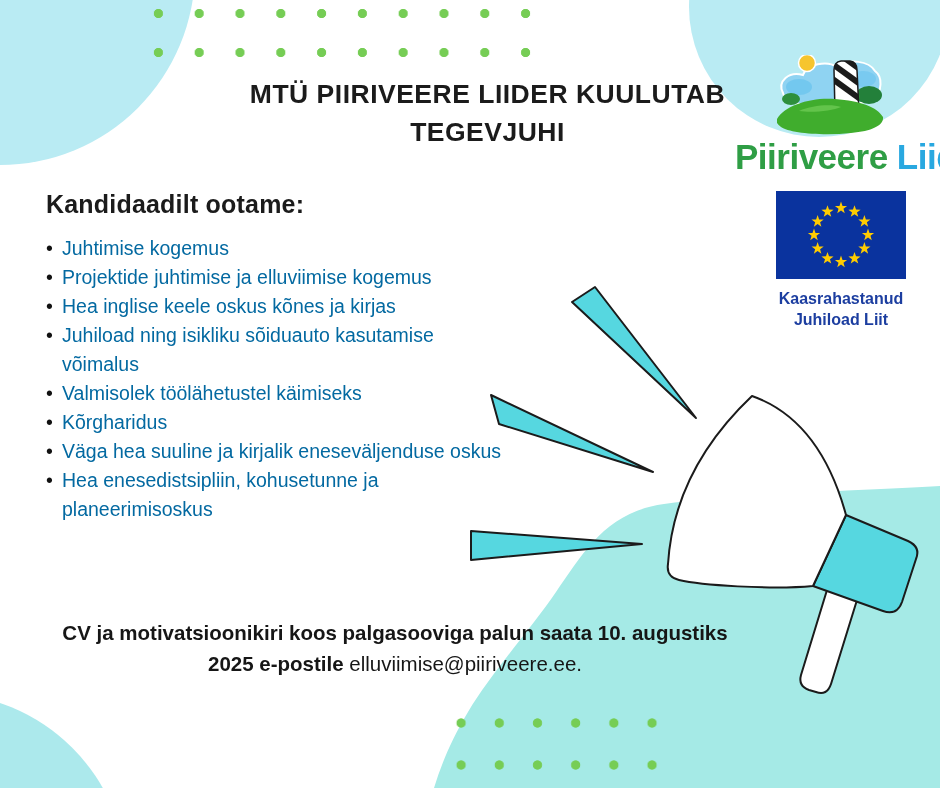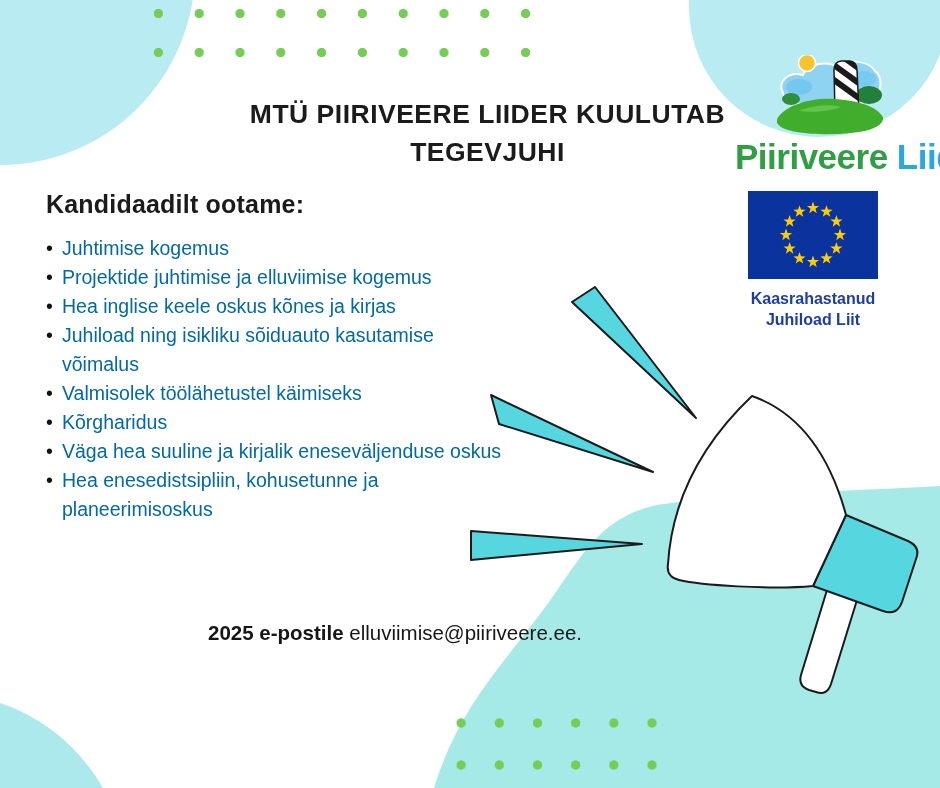--- a/index.html
+++ b/index.html
@@ -19,30 +19,30 @@
   body{font-family:"Liberation Sans",sans-serif;background:#ffffff;}
   .canvas{position:relative;width:940px;height:788px;background:#ffffff;overflow:hidden;}
   .art{position:absolute;left:0;top:0;}
 
   .dots{position:absolute;background-image:radial-gradient(circle,var(--dot-green) 4.3px,rgba(0,0,0,0) 5px);}
   .dots-top{left:137.6px;top:-6.5px;width:409px;height:66px;background-size:40.8px 39px;}
   .dots-bottom{left:441.9px;top:702px;width:230px;height:84px;background-size:38.2px 42px;}
 
   .title{position:absolute;left:230px;top:76px;width:515px;text-align:center;
          font-size:26.5px;line-height:37.5px;font-weight:bold;color:var(--ink);
-         letter-spacing:.5px;margin-top:20px;}
+         letter-spacing:.5px;}
 
   .logo{position:absolute;left:735px;top:55px;width:205px;}
   .logo-art{position:absolute;left:42px;top:0;}
   .logo-text{position:absolute;left:0;top:82px;width:205px;text-align:left;
              font-size:35px;font-weight:bold;letter-spacing:-.5px;white-space:nowrap;}
   .logo-text .green{color:var(--logo-green);}
   .logo-text .blue{color:var(--logo-blue);}
 
-  .eu{position:absolute;left:738px;top:191px;width:150px;text-align:center;}
+  .eu{position:absolute;left:766px;top:191px;width:150px;text-align:center;}
   .eu-flag{display:block;margin:0 auto;}
   .eu-text{margin-top:9px;font-size:16px;line-height:21px;font-weight:bold;color:var(--eu-text-blue);}
 
   .req-heading{position:absolute;left:46px;top:190px;font-size:25px;font-weight:bold;color:var(--ink);letter-spacing:.2px;}
   .req-list{position:absolute;left:44px;top:234px;width:470px;margin:0;padding:0;list-style:none;
             font-size:19.5px;line-height:29px;color:#0369a1;}
   .req-list li{position:relative;padding-left:18px;}
   .req-list li::before{content:"\2022";position:absolute;left:2px;color:#111;}
 
   .footer{position:absolute;left:15px;top:617px;width:760px;text-align:center;
@@ -157,18 +157,21 @@
       <li>Hea inglise keele oskus kõnes ja kirjas</li>
       <li>Juhiload ning isikliku sõiduauto kasutamise võimalus</li>
       <li>Valmisolek töölähetustel käimiseks</li>
       <li>Kõrgharidus</li>
       <li>Väga hea suuline ja kirjalik eneseväljenduse oskus</li>
       <li>Hea enesedistsipliin, kohusetunne ja planeerimisoskus</li>
     </ul>
 
   <div class="footer">
     <div>
+      <span>CV ja motivatsioonikiri koos palgasooviga palun saata 10. augustiks</span>
+    </div>
+    <div>
       <span>2025 e-postile</span>
       <span class="email">elluviimise@piiriveere.ee.</span>
     </div>
   </div>
 
 </div>
 
 </body></html>

